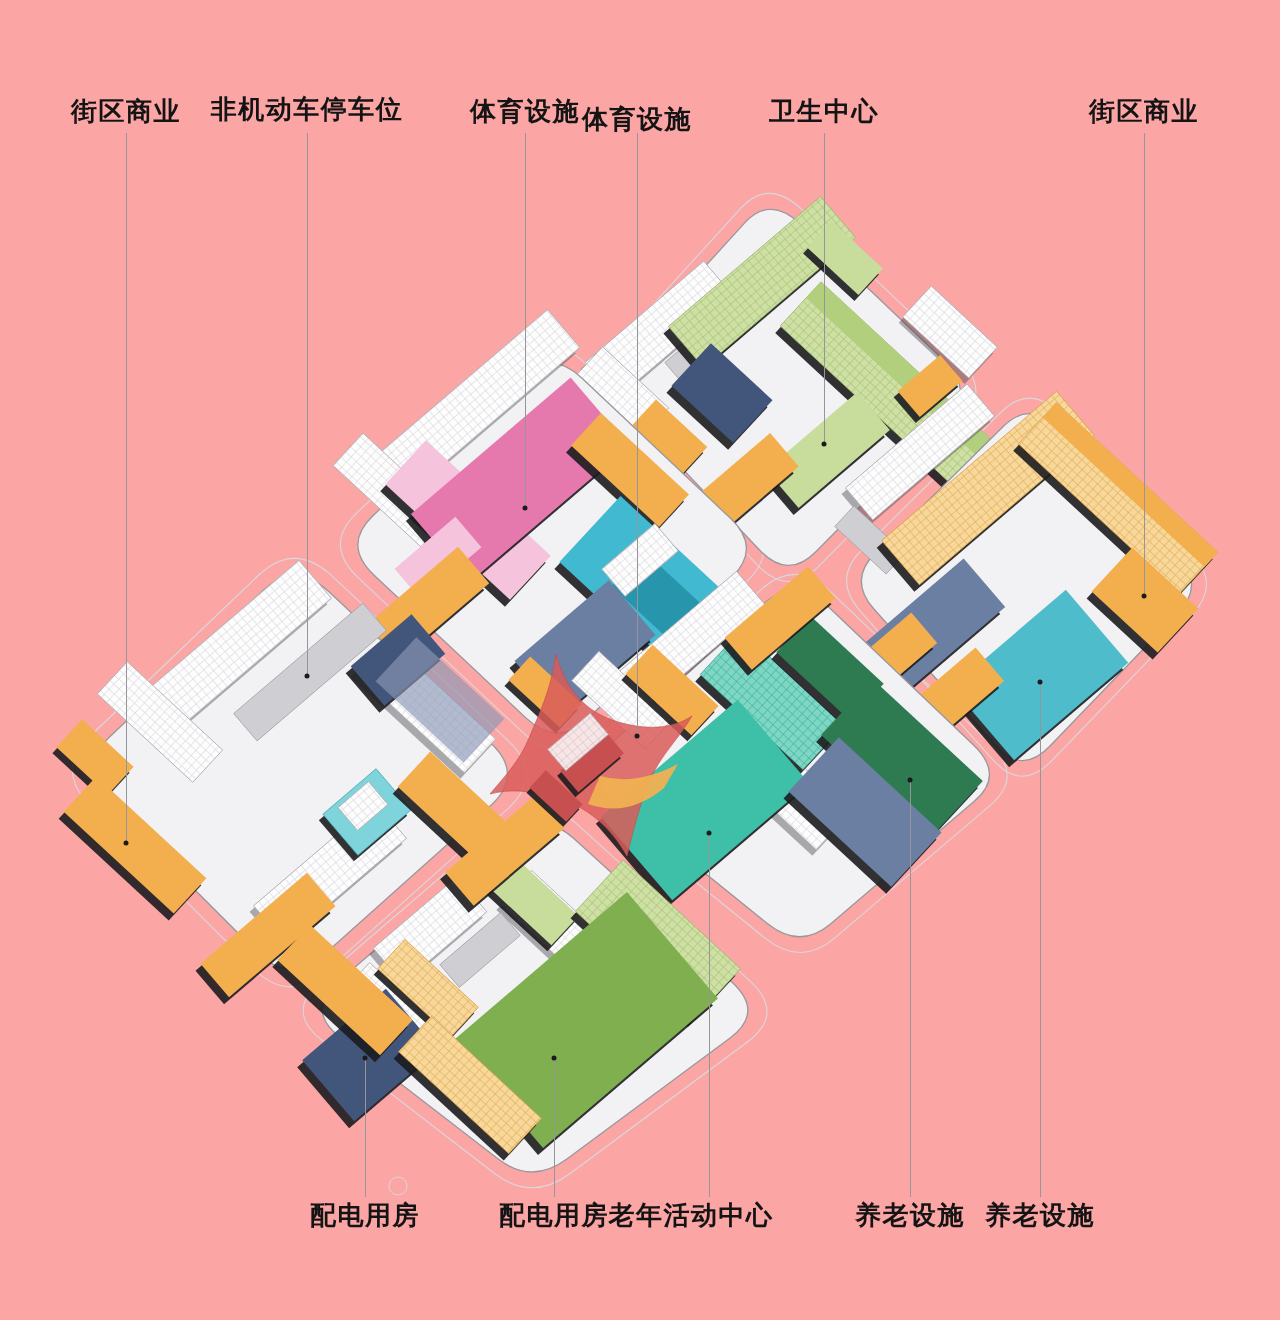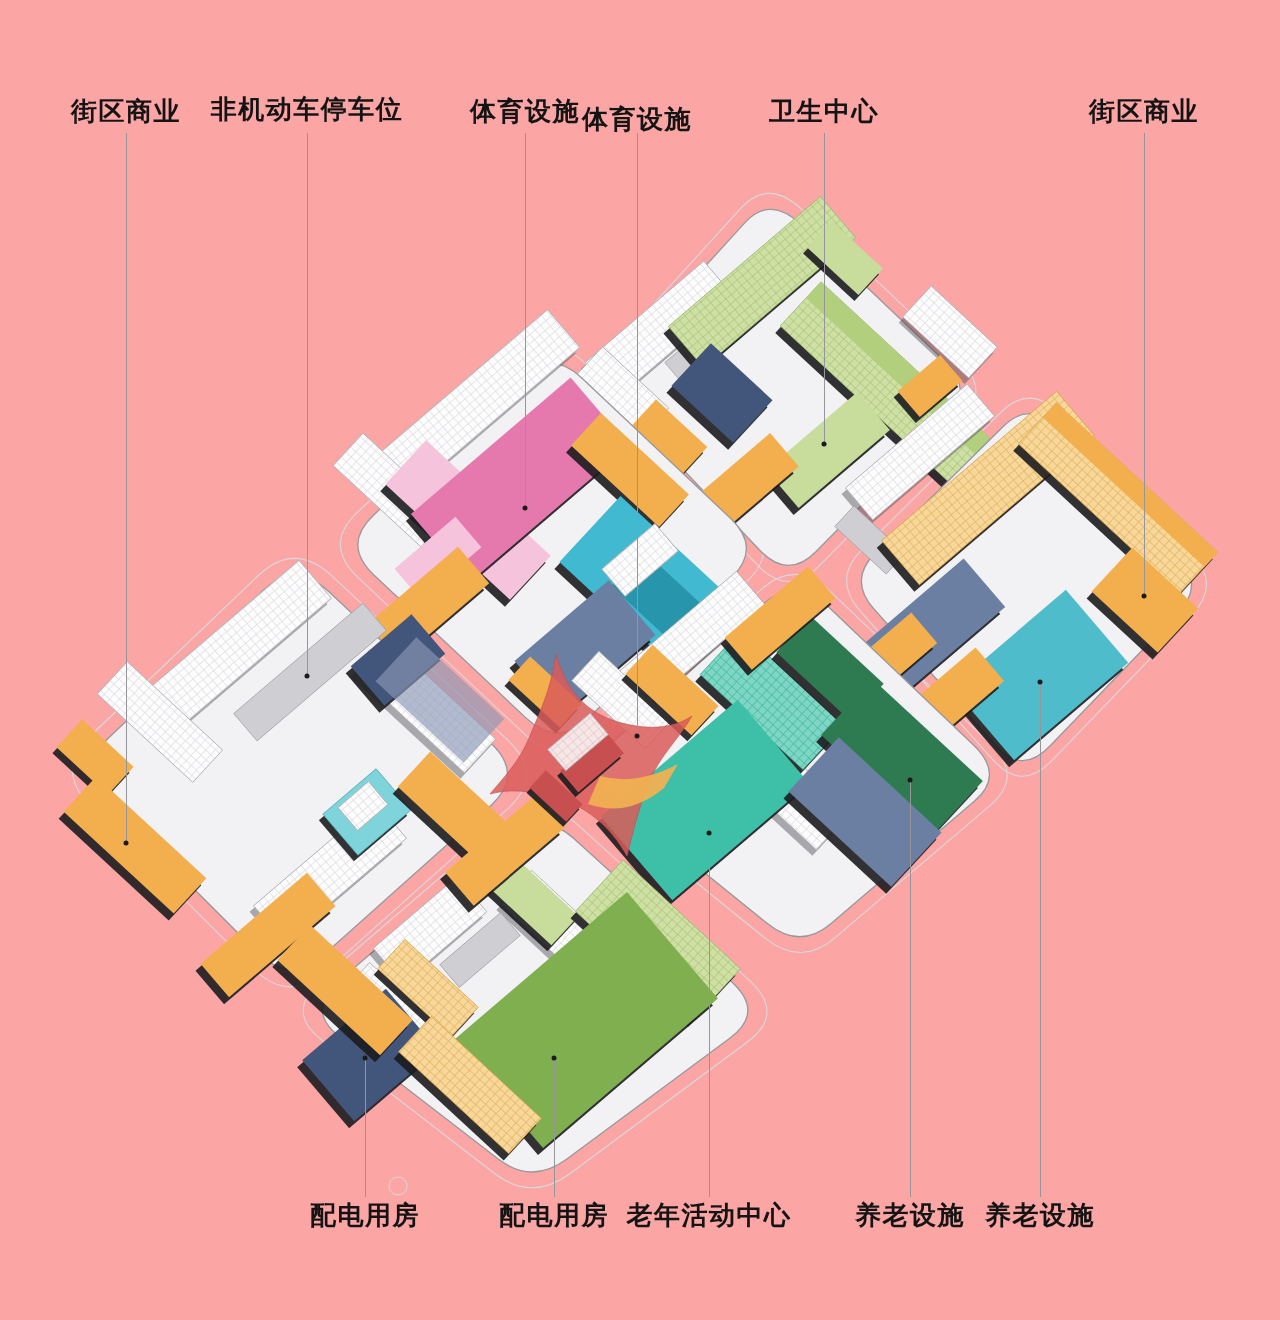--- a/index.html
+++ b/index.html
@@ -416,21 +416,21 @@
       <div class="ann-dot" style="left: 1144px; top: 596px;"></div>
       <div class="ann-label" style="left: 1144px; top: 96px; color: rgb(20, 20, 20);">街区商业</div>
       <div class="ann-line" style="left: 365px; top: 1058px; height: 139px;"></div>
       <div class="ann-dot" style="left: 365px; top: 1058px;"></div>
       <div class="ann-label" style="left: 365px; top: 1200px; color: rgb(20, 20, 20);">配电用房</div>
       <div class="ann-line" style="left: 554px; top: 1058px; height: 139px;"></div>
       <div class="ann-dot" style="left: 554px; top: 1058px;"></div>
       <div class="ann-label" style="left: 554px; top: 1200px; color: rgb(20, 20, 20);">配电用房</div>
       <div class="ann-line" style="left: 709px; top: 833px; height: 364px;"></div>
       <div class="ann-dot" style="left: 709px; top: 833px;"></div>
-      <div class="ann-label" style="left: 709px; top: 1200px; color: rgb(20, 20, 20);">老年活动中心</div>
+      <div class="ann-label" style="left: 691px; top: 1200px; color: rgb(20, 20, 20);">老年活动中心</div>
       <div class="ann-line" style="left: 910px; top: 780px; height: 417px;"></div>
       <div class="ann-dot" style="left: 910px; top: 780px;"></div>
       <div class="ann-label" style="left: 910px; top: 1200px; color: rgb(20, 20, 20);">养老设施</div>
       <div class="ann-line" style="left: 1040px; top: 682px; height: 515px;"></div>
       <div class="ann-dot" style="left: 1040px; top: 682px;"></div>
       <div class="ann-label" style="left: 1040px; top: 1200px; color: rgb(20, 20, 20);">养老设施</div>
     </div>
 
 </div>
 

